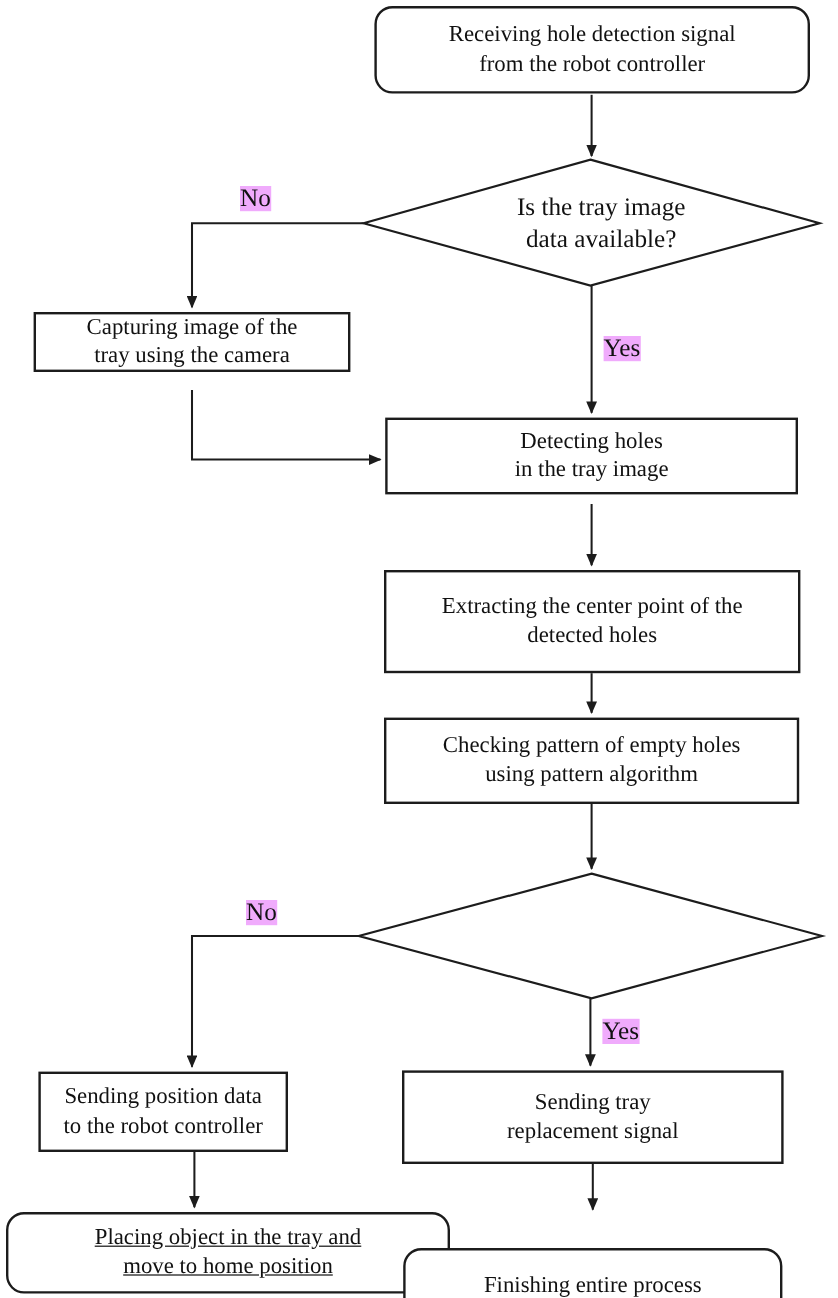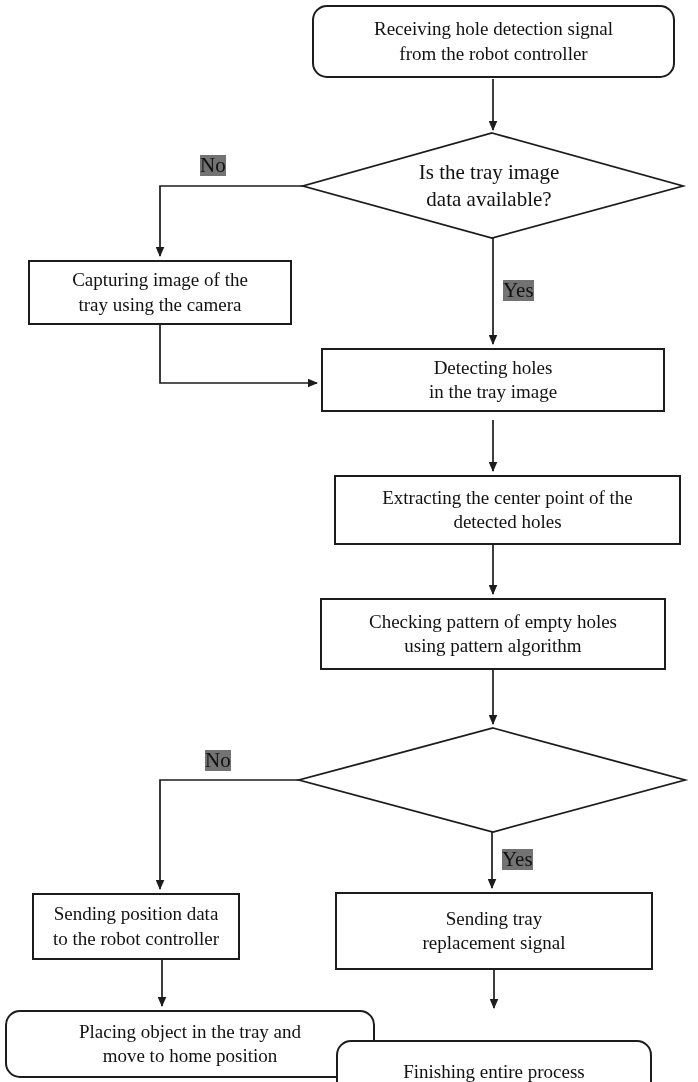--- a/index.html
+++ b/index.html
@@ -28,33 +28,33 @@
     position: absolute; z-index: 2;
     display: flex; align-items: center; justify-content: center;
     text-align: center;
     font-size: 21px; line-height: 1.28;
     white-space: pre-line;
     background: transparent;
   }
   .edge-label {
     position: absolute; z-index: 2;
     font-size: 21px; line-height: 1;
-    background: #737373;
+    background: #f0abfc;
   }
   
   #n-start    { left: 312px; top: 5px;    width: 363px; height: 73px; }
-  #n-capture  { left: 28px;  top: 260px;  width: 264px; height: 65px; }
+  #n-capture  { left: 28px;  top: 260px;  width: 264px; height: 50px; }
   #n-detect   { left: 321px; top: 348px;  width: 344px; height: 64px; }
-  #n-extract  { left: 334px; top: 475px;  width: 347px; height: 70px; }
+  #n-extract  { left: 320px; top: 475px;  width: 347px; height: 86px; }
   #n-check    { left: 320px; top: 598px;  width: 346px; height: 72px; }
   #n-sendpos  { left: 32px;  top: 893px;  width: 208px; height: 67px; }
   #n-sendtray { left: 335px; top: 892px;  width: 318px; height: 78px; }
-  #n-place    { left: 5px;   top: 1010px; width: 370px; height: 68px; }
+  #n-place    { left: 5px;   top: 1010px; width: 370px; height: 68px; text-decoration: underline; }
   #n-finish   { left: 336px; top: 1040px; width: 316px; height: 65px; }
-  #d1-label   { left: 364px; top: 146px;  width: 250px; height: 80px; }
+  #d1-label   { left: 376px; top: 146px;  width: 250px; height: 80px; }
   #d2-label   { left: 367px; top: 740px;  width: 250px; height: 80px; }
   #lbl-no1    { left: 200px; top: 155px; }
   #lbl-yes1   { left: 503px; top: 280px; }
   #lbl-no2    { left: 205px; top: 750px; }
   #lbl-yes2   { left: 502px; top: 849px; }
 </style>
 </head>
 <body>
 
 <div class="stage">

